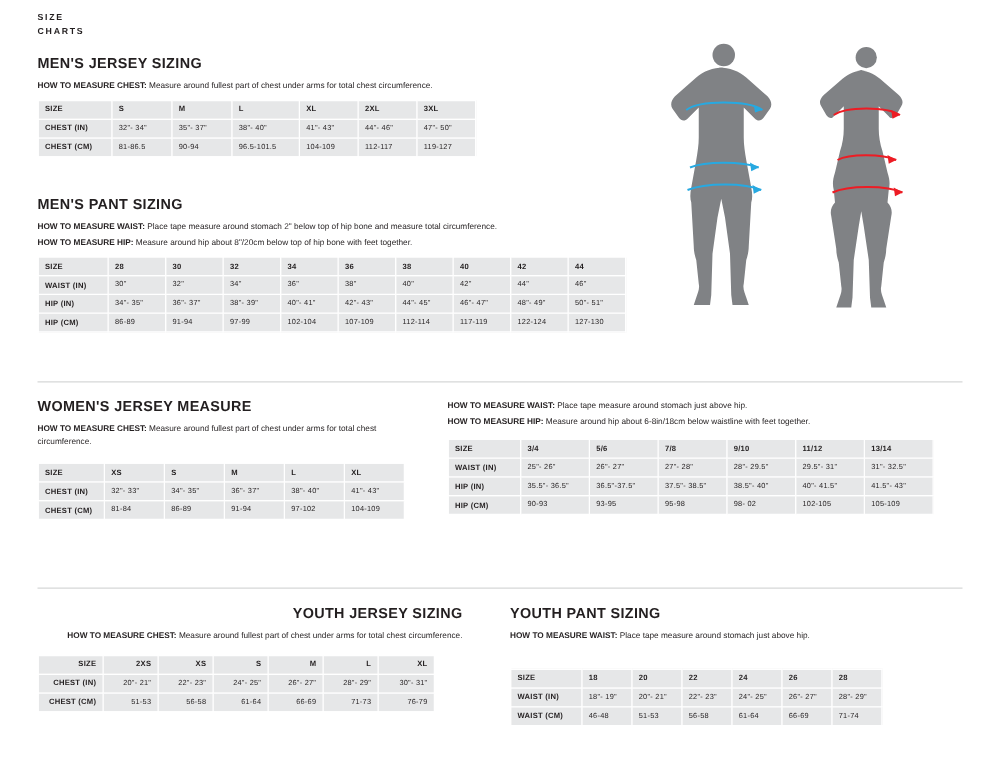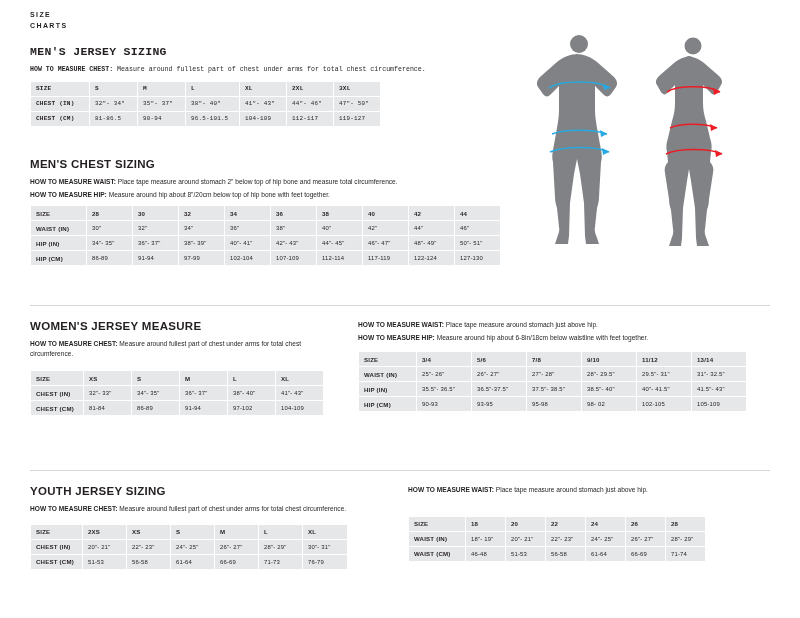--- a/index.html
+++ b/index.html
@@ -67,25 +67,25 @@
 
   .divider {
     position: absolute;
     left: 30px;
     width: 740px;
     height: 1px;
     background: #d6d7d8;
   }
 
   
-  #men-jersey { position: absolute; left: 30px; top: 45px; width: 470px; font-family: Liberation Mono, monospace; }
+  #men-jersey { position: absolute; left: 30px; top: 45px; width: 470px; }
   #men-pant   { position: absolute; left: 30px; top: 158px; width: 480px; }
   #women-jersey { position: absolute; left: 30px; top: 320px; width: 300px; }
   #women-pant   { position: absolute; left: 358px; top: 320px; width: 400px; }
-  #youth-jersey { position: absolute; left: 30px; top: 485px; width: 340px; }
+  #youth-jersey { position: absolute; left: 30px; top: 485px; width: 340px; text-align: right; }
   #youth-pant   { position: absolute; left: 408px; top: 485px; width: 300px; }
 
   #figures { position: absolute; left: 520px; top: 30px; width: 250px; height: 250px; }
   svg.figsvg { display:block; }
 </style>
 </head>
 <body>
 
 <div class="page">
 
@@ -135,21 +135,21 @@
         <td>96.5-101.5</td>
         <td>104-109</td>
         <td>112-117</td>
         <td>119-127</td>
       </tr>
     </tbody>
       </table>
   </div>
 
   <div id="men-pant">
-    <div class="section-title">MEN'S CHEST SIZING</div>
+    <div class="section-title">MEN'S PANT SIZING</div>
     <div class="howto">
       <b>HOW TO MEASURE WAIST:</b><span> Place tape measure around stomach 2" below top of hip bone and measure total circumference.</span>
     </div>
     <div class="howto">
       <b>HOW TO MEASURE HIP:</b><span> Measure around hip about 8"/20cm below top of hip bone with feet together.</span>
     </div>
     <table class="sz" style="width:470px;margin-top:6px;">
       <colgroup>
           <col style="width:56px">
           <col style="width:46px">
@@ -400,20 +400,21 @@
         <td>61-64</td>
         <td>66-69</td>
         <td>71-73</td>
         <td>76-79</td>
       </tr>
     </tbody>
       </table>
   </div>
 
   <div id="youth-pant">
+    <div class="section-title">YOUTH PANT SIZING</div>
     <div class="howto">
       <b>HOW TO MEASURE WAIST:</b><span> Place tape measure around stomach just above hip.</span>
     </div>
     <table class="sz" style="width:297px;margin-top:21px;">
       <colgroup>
           <col style="width:57px">
           <col style="width:40px">
           <col style="width:40px">
           <col style="width:40px">
           <col style="width:40px">

